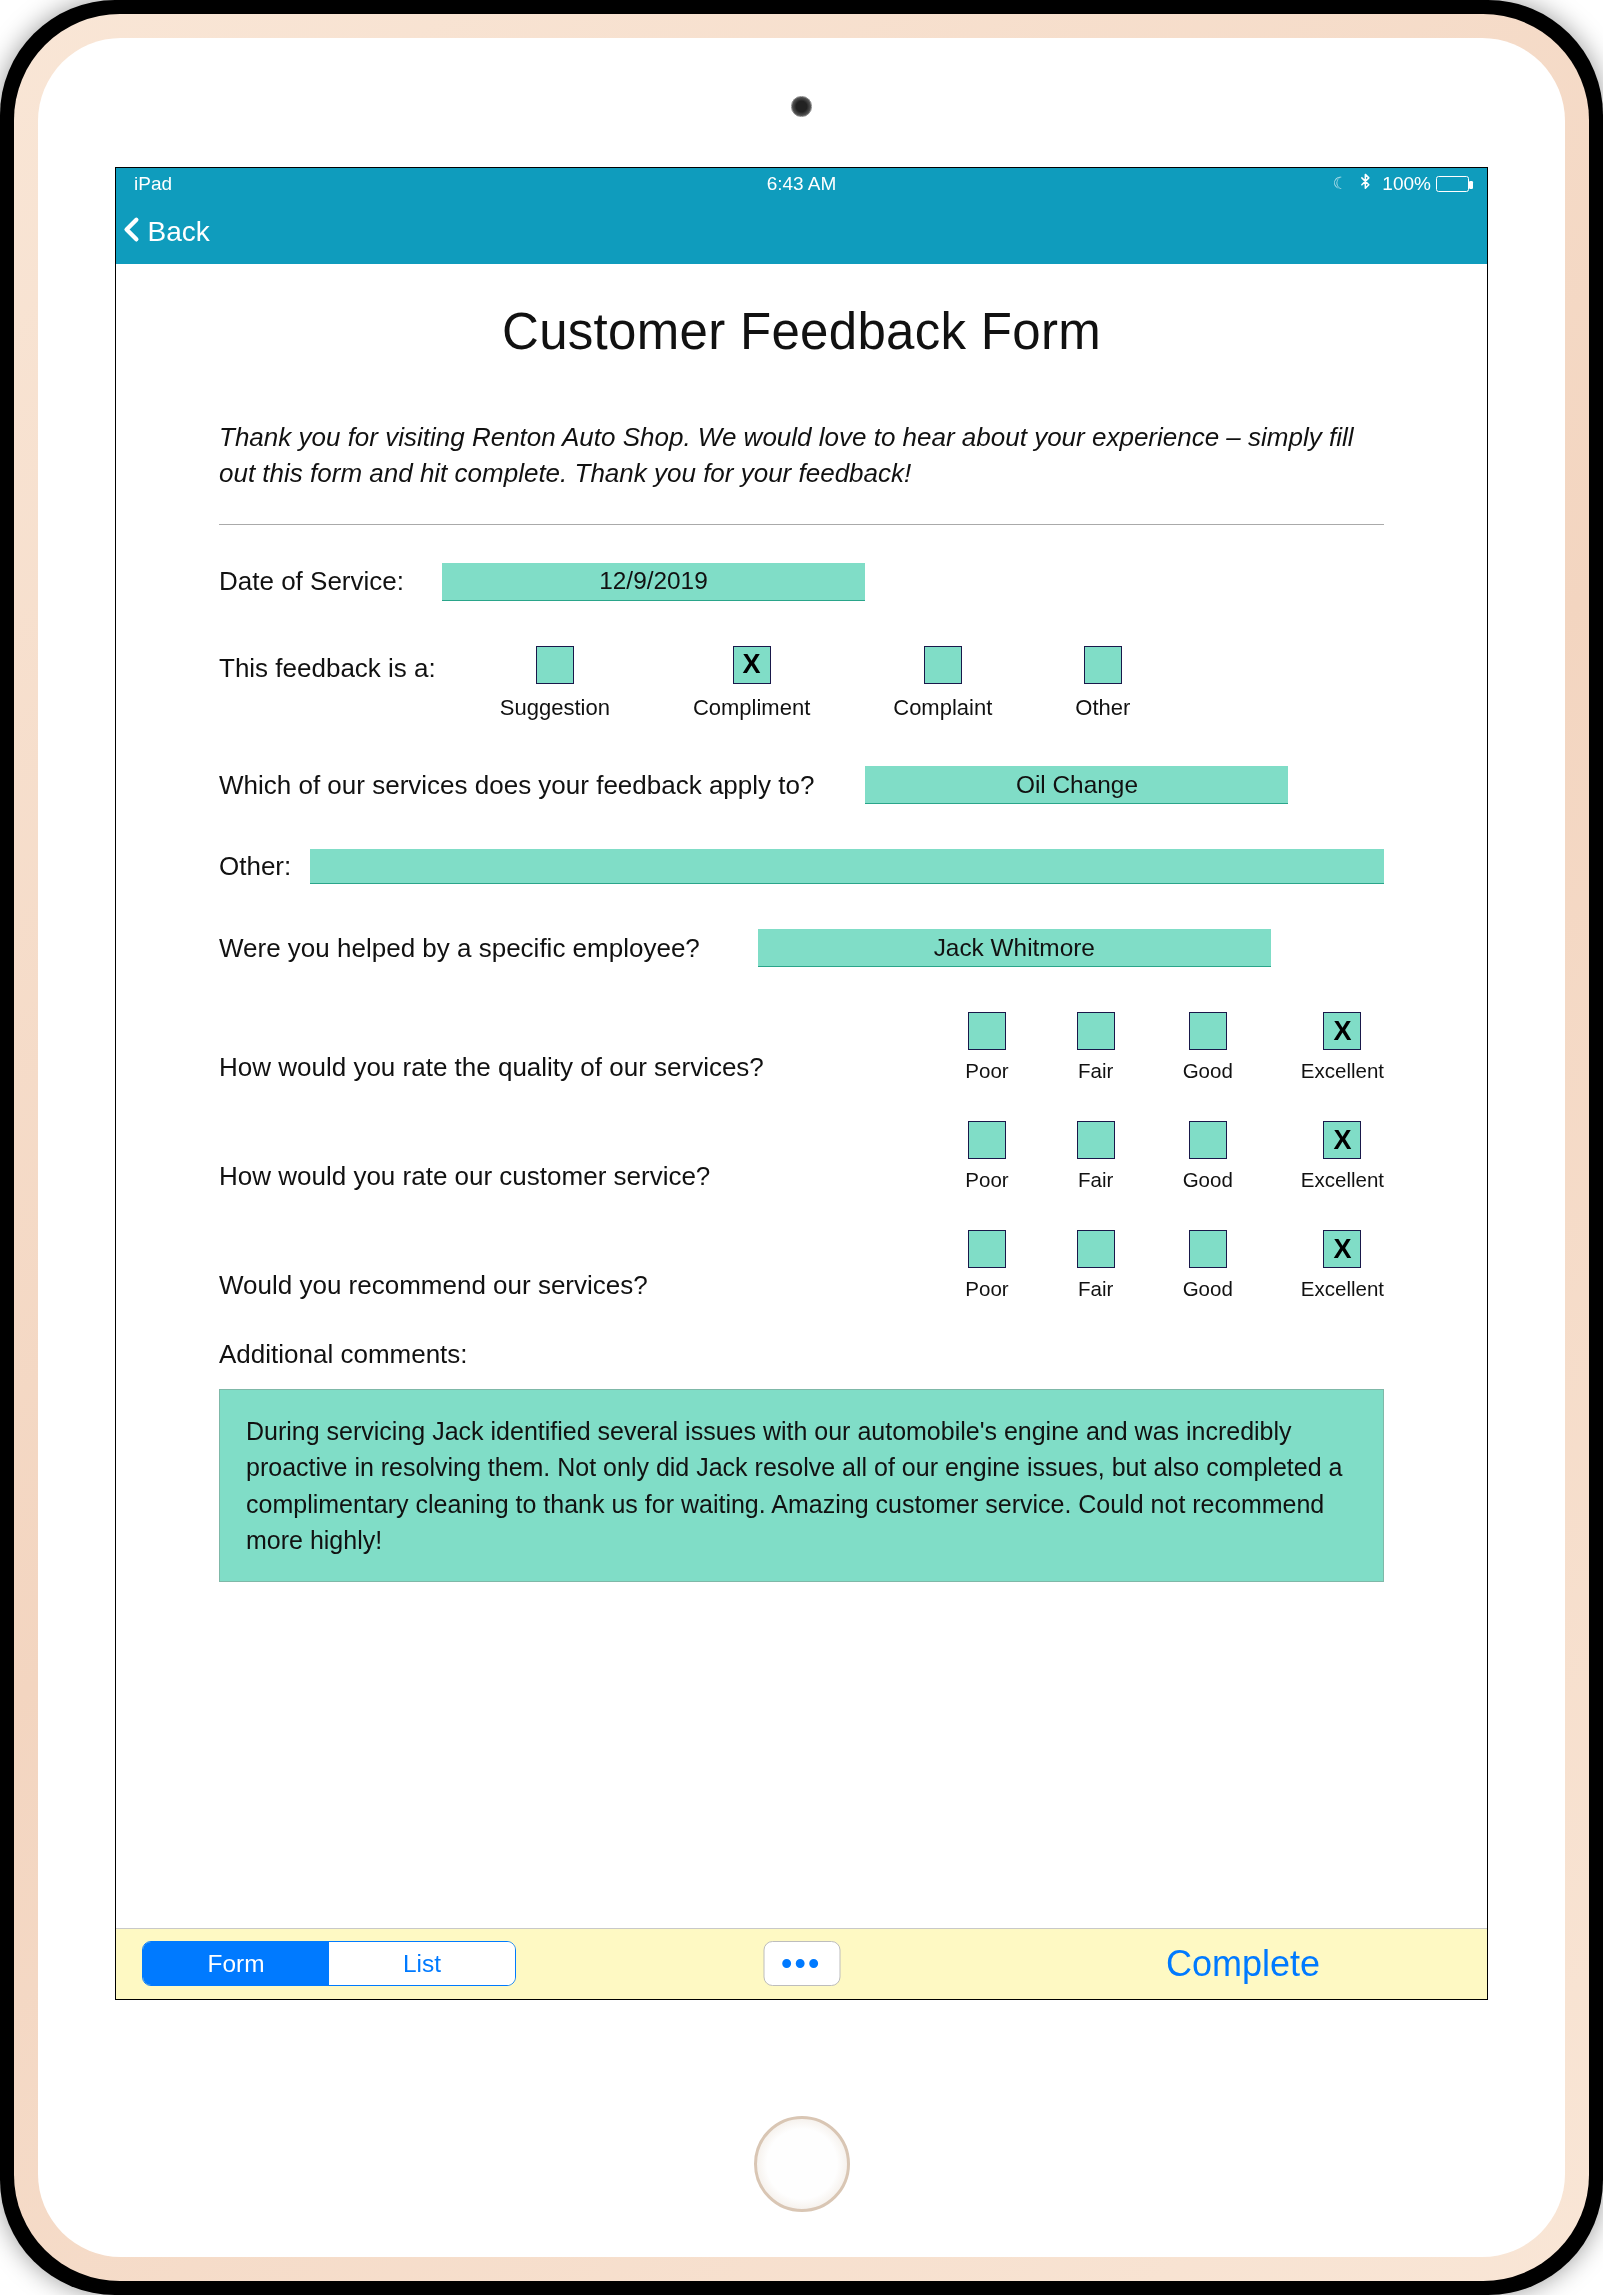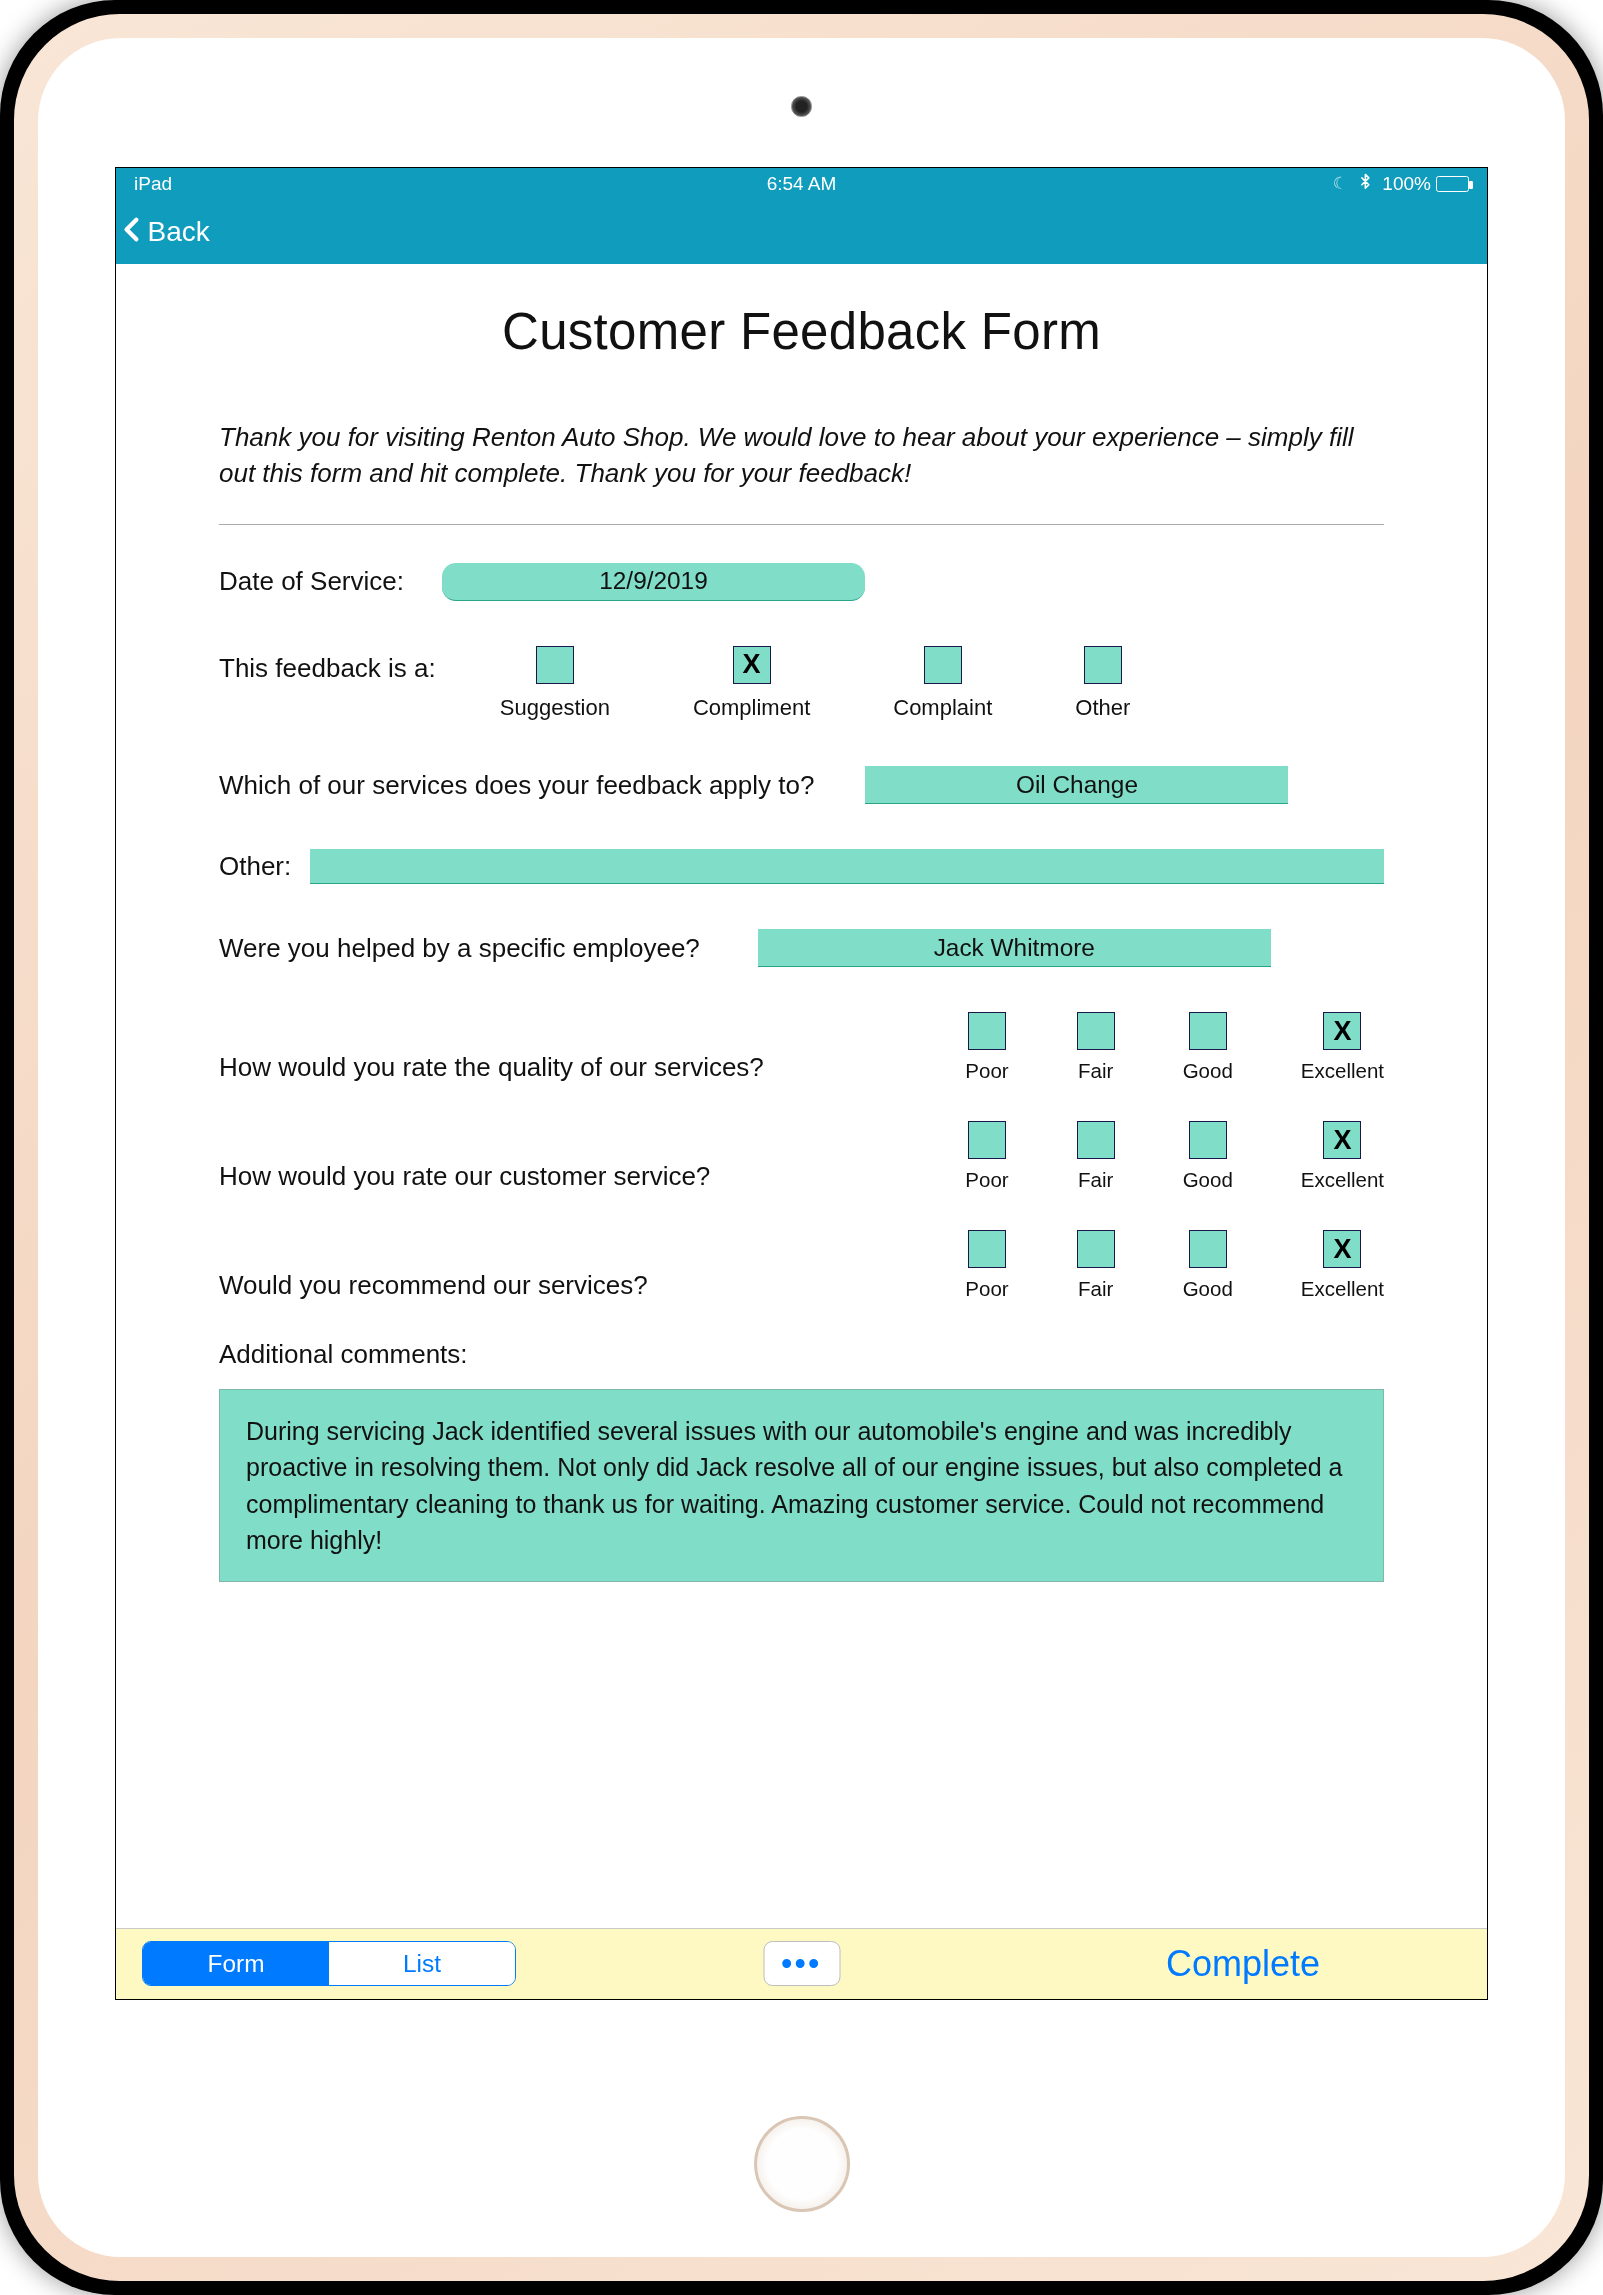--- a/index.html
+++ b/index.html
@@ -134,21 +134,21 @@
   .label { white-space:nowrap; }
   .teal-box {
     background:#80ddc7;
     border-bottom:1.9px solid #2aa58a;
     height:38px;
     display:flex;
     align-items:center;
     justify-content:center;
     font-size:24.4px;
   }
-  .date-field { width:423px; margin-left:38px;border-radius:14px; }
+  .date-field { width:423px; margin-left:38px; }
   .service-field { width:423px; margin-left:51px; }
   .other-field { flex:1; margin-left:19px; height:35px;}
   .employee-field { width:513px; margin-left:58px; }
   .checkbox-group {
     display:flex; gap: 83px; margin-left:64px;
   }
   .checkbox-item {
     display:flex; flex-direction:column; align-items:center; gap:11.5px;
   }
   .cb {
@@ -221,21 +221,21 @@
 
 <div class="device">
  <div class="device-inner">
   <div class="bezel">
     <div class="camera"></div>
 
     <div class="screen">
 
       <div class="status-bar">
         <div class="status-left">iPad</div>
-        <div class="status-center">6:54 AM</div>
+        <div class="status-center">6:43 AM</div>
         <div class="status-right">
           <span class="moon">☾</span>
           <span class="bt">
             <svg viewBox="0 0 24 24" width="16.7" height="16.7" fill="none" stroke="#fff" stroke-width="2.2" stroke-linejoin="round" stroke-linecap="round">
                   <path d="M7 7l10 10-5 5V2l5 5L7 17"></path>
                 </svg>
           </span>
           <span class="battery-wrap">
             <span>100%</span>
             <span class="battery"><span class="battery-fill"></span></span>

